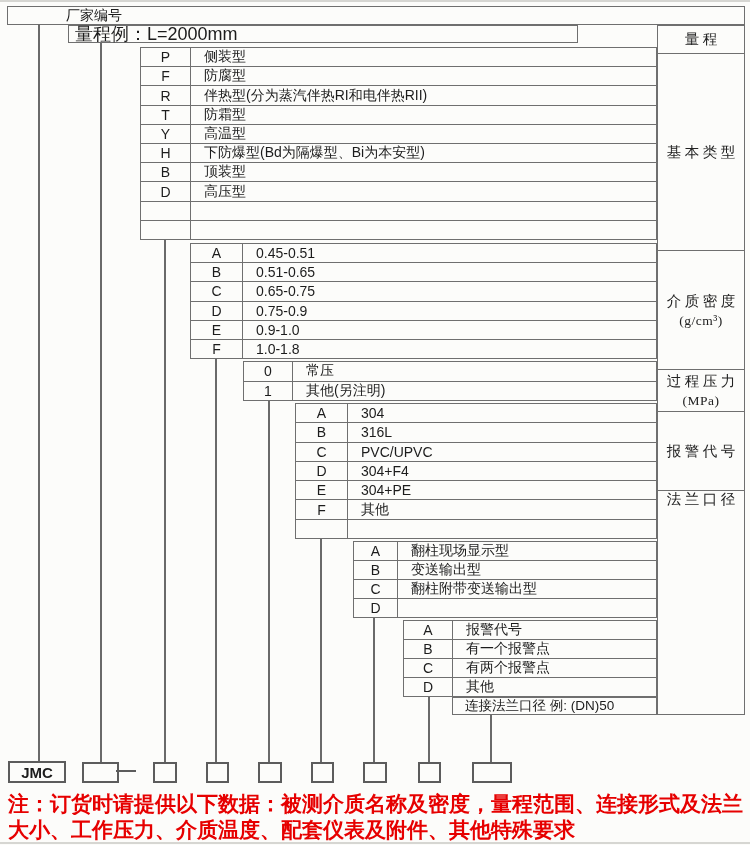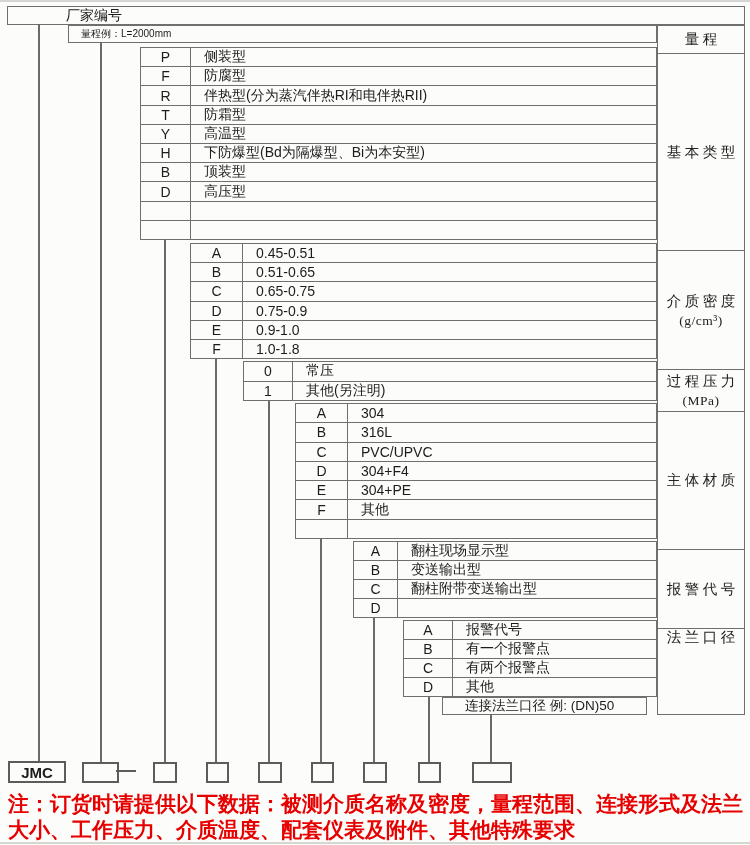--- a/index.html
+++ b/index.html
@@ -12,33 +12,33 @@
   *{margin:0;padding:0;box-sizing:border-box;}
   html,body{background:#fff;}
   body{font-family:"Liberation Sans","DejaVu Sans",sans-serif;color:var(--ink);}
   .page{position:relative;width:750px;height:845px;background:var(--bg);overflow:hidden;}
 
   .streak{position:absolute;left:0;width:750px;height:2px;background:#d6d6d2;}
 
   
   .mfr-box{position:absolute;left:7px;top:6px;width:738px;height:19px;border:1px solid var(--bd);
            display:flex;align-items:center;padding-left:58px;font-size:14px;}
-  .range-box{position:absolute;left:68px;top:25px;width:589px;height:18px;border:1px solid var(--bd);
-           display:flex;align-items:center;padding-left:12px;font-size:10px;}
+  .range-box{position:absolute;left:68px;top:25px;width:510px;height:18px;border:1px solid var(--bd);
+           display:flex;align-items:center;padding-left:6px;font-size:18px;}
 
   
   .sect{position:absolute;display:flex;flex-direction:column;border:1px solid var(--bd);}
   .trow{flex:1;display:flex;align-items:stretch;}
   .trow:not(:last-child){border-bottom:1px solid var(--bd);}
   .tkey{border-right:1px solid var(--bd);display:flex;align-items:center;justify-content:center;
         font-size:14px;flex:0 0 auto;}
   .tdesc{flex:1;display:flex;align-items:center;padding-left:13px;font-size:14px;white-space:nowrap;overflow:hidden;}
 
-  .flange-row{position:absolute;left:442px;top:697px;width:205px;height:18px;border:1px solid var(--bd);
-        display:flex;align-items:center;padding-left:22px;font-size:13.5px;white-space:nowrap;}
+  .flange-row{position:absolute;left:452px;top:697px;width:205px;height:18px;border:1px solid var(--bd);
+        display:flex;align-items:center;padding-left:12px;font-size:13.5px;white-space:nowrap;}
 
   
   .right-col{position:absolute;left:657px;top:25px;width:88px;height:690px;border:1px solid var(--bd);
         display:flex;flex-direction:column;background:var(--bg);}
   .rcell{display:flex;flex-direction:column;align-items:center;justify-content:center;
         font-family:"Liberation Serif","DejaVu Serif",serif;font-size:14.5px;color:#222;}
   .rcell:not(:last-child){border-bottom:1px solid var(--bd);}
   .rlabel{letter-spacing:3.5px;margin-right:-3.5px;white-space:nowrap;}
   .runit{font-size:13.5px;margin-top:2px;letter-spacing:0.5px;}
   .runit:empty{display:none;}
@@ -230,23 +230,20 @@
     <div class="rcell" style="height:197px">
       <span class="rlabel">基本类型</span>
     </div>
     <div class="rcell" style="height:119px">
       <span class="rlabel">介质密度</span>
       <span class="runit">(g/cm³)</span>
     </div>
     <div class="rcell" style="height:42px">
       <span class="rlabel">过程压力</span>
       <span class="runit">(MPa)</span>
-    </div>
-    <div class="rcell" style="height:138px">
-      <span class="rlabel">主体材质</span>
     </div>
     <div class="rcell" style="height:79px">
       <span class="rlabel">报警代号</span>
     </div>
     <div class="rcell" style="height:17px">
       <span class="rlabel">法兰口径</span>
     </div>
   </div>
 
   <div class="vline" style="left:38px;top:24px;height:738px"></div>

